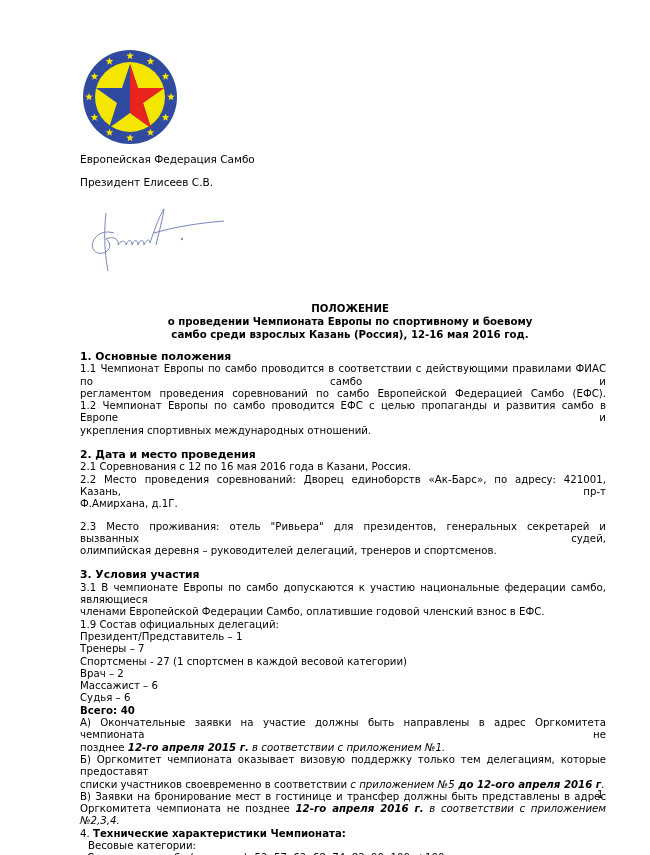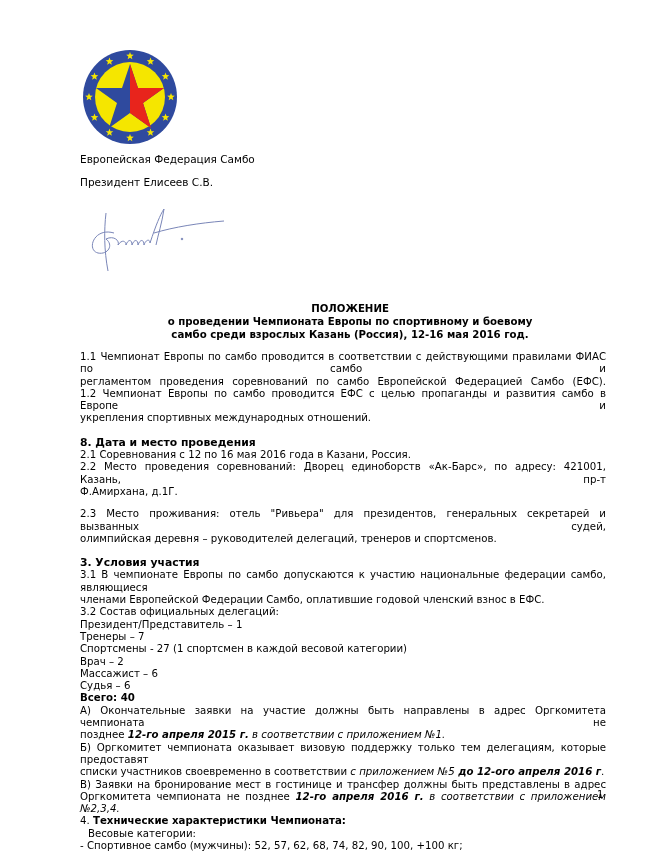--- a/index.html
+++ b/index.html
@@ -66,39 +66,40 @@
 </div>
 
 <div class="abs title-block">
   <div>ПОЛОЖЕНИЕ</div>
   <div>о проведении Чемпионата Европы по спортивному и боевому</div>
   <div>самбо среди взрослых Казань (Россия), 12-16 мая 2016 год.</div>
 </div>
 
 <div class="abs body">
 
+  <p class="sec-h">1. Основные положения</p>
   <p class="j">1.1 Чемпионат Европы по самбо проводится в соответствии с действующими правилами ФИАС по самбо и</p>
   <p class="j">регламентом проведения соревнований по самбо Европейской Федерацией Самбо (ЕФС).</p>
   <p class="j">1.2 Чемпионат Европы по самбо проводится ЕФС с целью пропаганды и развития самбо в Европе и</p>
   <p>укрепления спортивных международных отношений.</p>
   <div class="gap2"></div>
 
-  <p class="sec-h">8. Дата и место проведения</p>
+  <p class="sec-h">2. Дата и место проведения</p>
   <p>2.1 Соревнования  с 12 по 16 мая 2016 года в Казани, Россия.</p>
   <p class="j">2.2 Место проведения соревнований: Дворец единоборств «Ак-Барс», по адресу: 421001, Казань, пр-т</p>
   <p>Ф.Амирхана, д.1Г.</p>
   <div class="gap"></div>
   <p class="j">2.3 Место проживания: отель "Ривьера" для президентов, генеральных секретарей и вызванных судей,</p>
   <p>олимпийская деревня – руководителей делегаций, тренеров и спортсменов.</p>
   <div class="gap2"></div>
 
   <p class="sec-h">3. Условия участия</p>
   <p class="j">3.1 В чемпионате Европы по самбо допускаются к участию национальные федерации самбо, являющиеся</p>
   <p>членами Европейской Федерации Самбо, оплатившие годовой членский взнос в ЕФС.</p>
-  <p>3.2 Состав официальных делегаций:</p>
+  <p>1.9 Состав официальных делегаций:</p>
   <p>Президент/Представитель – 1</p>
   <p>Тренеры – 7</p>
   <p>Спортсмены - 27 (1 спортсмен в каждой весовой категории)</p>
   <p>Врач – 2</p>
   <p>Массажист – 6</p>
   <p>Судья – 6</p>
   <p class="b">Всего: 40</p>
 
   <p class="j">А) Окончательные заявки на участие должны быть направлены в адрес Оргкомитета чемпионата не</p>
   <p><span>позднее </span><span class="bi">12-го апреля 2015 г.</span><span class="i"> в соответствии с приложением №1.</span></p>

